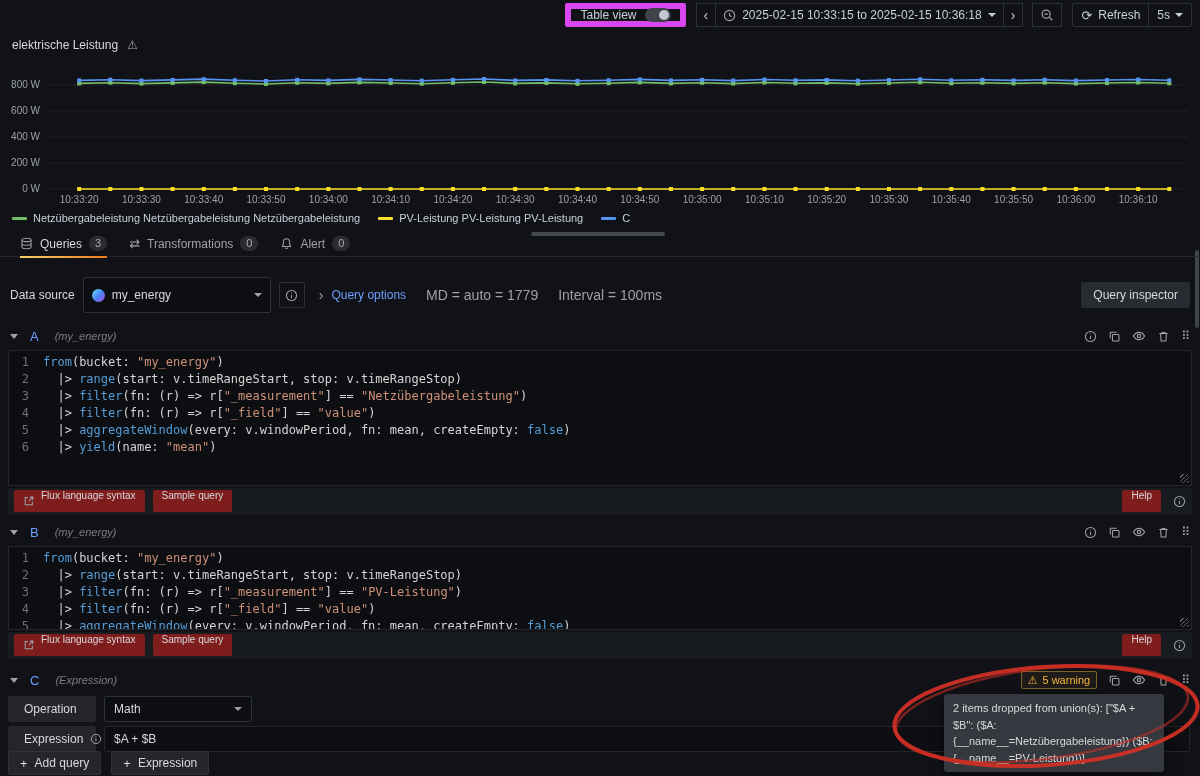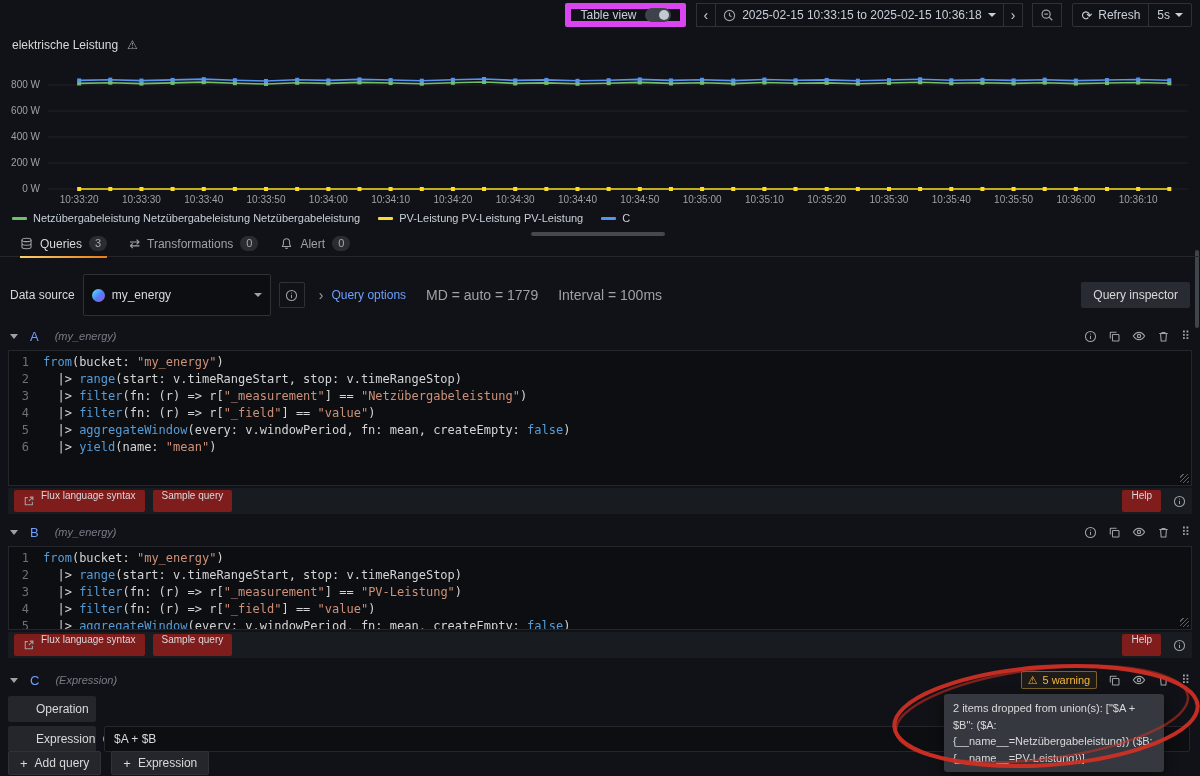--- a/index.html
+++ b/index.html
@@ -35,21 +35,21 @@
 
   
   .tabs{position:absolute;top:230px;left:0;right:0;height:27px;display:flex;align-items:flex-start;padding:0 20px;gap:22px;border-bottom:1px solid #24262b}
   .tab{display:flex;align-items:center;gap:7px;color:#9fa1a4;height:27px;position:relative;cursor:pointer}
   .tab.active{color:#d8d9da}
   .tab.active::after{content:"";position:absolute;left:0;right:0;bottom:-1px;height:2px;background:linear-gradient(90deg,#f8d06b,#eb7b18)}
   .badge{background:rgba(204,204,220,0.14);color:#a6a9ad;padding:0 6px;border-radius:8px;font-size:11px;height:15px;line-height:15px}
 
   
   .ds-row{position:absolute;top:280px;left:0;right:0;height:30px;display:flex;align-items:center;padding:0 10px;gap:8px}
-  .select{display:flex;align-items:center;gap:7px;height:42px;border:1px solid #2c3235;background:#0d0e12;border-radius:2px;padding:0 8px;min-width:188px;cursor:pointer}
+  .select{display:flex;align-items:center;gap:7px;height:36px;border:1px solid #2c3235;background:#0d0e12;border-radius:2px;padding:0 8px;min-width:188px;cursor:pointer}
   .select .caret{margin-left:auto;color:#9fa1a4}
   .influx{width:13px;height:13px;border-radius:50%;background:linear-gradient(135deg,#5ee4ff 0%,#4f7df5 55%,#b14fe0 100%);flex:none}
   .icon-btn{width:26px;height:26px;border:1px solid #2c3235;border-radius:2px;display:flex;align-items:center;justify-content:center;color:#9fa1a4;background:transparent;cursor:pointer}
   .qo-chev{color:#9fa1a4;font-size:14px;margin-left:6px;cursor:pointer}
   .link-blue{color:#6e9fff;cursor:pointer}
   .qo-sum{color:#9fa1a4;font-size:14px;margin-left:12px}
   .qi-btn{margin-left:auto;height:26px;background:#282b31;border:none;border-radius:2px;color:#d8d9da;padding:0 12px;font-size:12px;cursor:pointer;font-family:Liberation Sans, sans-serif}
 
   
   .query{position:absolute;left:0;right:0}
@@ -76,21 +76,21 @@
 
   .e-footer{position:absolute;left:8px;right:8px;height:26px;background:#181b1f;display:flex;align-items:center;gap:8px;padding:0 6px}
   #qa .e-footer{top:164px}
   #qb .e-footer{top:112px}
   .ef-btn{height:22px;background:#7f1d1d;border:none;border-radius:2px;color:#d8d9da;font-size:10px;padding:0 9px;display:flex;gap:6px;cursor:pointer;font-family:inherit}
   .ef-right{margin-left:auto;display:flex;align-items:center;gap:12px}
 
   .form-row{position:absolute;left:8px;display:flex;gap:8px;align-items:center}
   #op-row{top:28px}
   #ex-row{top:58px}
-  .f-label{height:26px;background:#24262c;color:#d8d9da;padding:0 28px;display:flex;align-items:center;gap:7px;border-radius:2px;font-size:12px}
+  .f-label{height:26px;background:#24262c;color:#d8d9da;padding:0 16px;display:flex;align-items:center;gap:7px;border-radius:2px;font-size:12px}
   #op-row .f-label{width:88px}
   #ex-row .f-label{width:88px}
   .dd{height:26px;border:1px solid #2c3235;background:#0d0e12;border-radius:2px;display:flex;align-items:center;padding:0 9px;width:148px;color:#d8d9da;cursor:pointer}
   .dd .caret{margin-left:auto;color:#9fa1a4}
   .expr-input{height:26px;background:#0d0e12;border:1px solid #24262b;border-radius:2px;color:#d8d9da;font-size:12px;padding:0 9px;width:1086px;font-family:inherit}
 
   .tooltip{position:absolute;top:694px;left:944px;width:220px;background:#35383f;border-radius:3px;padding:6px 9px;font-size:11px;line-height:1.5;color:#d8d9da;box-shadow:0 4px 14px rgba(0,0,0,0.55);z-index:20}
 
   .bottom{position:absolute;top:751px;left:8px;display:flex;gap:10px}
   .sec-btn{height:24px;background:#24262c;border:1px solid #2f3237;border-radius:2px;color:#d8d9da;font-size:12px;padding:0 11px;display:flex;align-items:center;gap:7px;cursor:pointer;font-family:inherit}
@@ -516,20 +516,24 @@
         <span class="qicon">
             <svg width="13" height="13" viewBox="0 0 16 16" fill="none" stroke="currentColor" stroke-width="1.3">
               <path d="M2.8 4.4h10.4M6.2 4.4V3h3.6v1.4M4.4 4.4l.7 9.2h5.8l.7-9.2"></path>
             </svg>
           </span>
         <span class="grip">⠿</span>
       </div>
     </div>
     <div class="form-row" id="op-row">
       <span class="f-label">Operation</span>
+      <div class="dd">
+        <span>Math</span>
+        <span class="caret"></span>
+      </div>
     </div>
     <div class="form-row" id="ex-row">
       <span class="f-label">
         <span>Expression</span>
         <span class="qicon">
             <svg width="12" height="12" viewBox="0 0 16 16" fill="none" stroke="currentColor" stroke-width="1.3">
               <circle cx="8" cy="8" r="6.2"></circle>
               <path d="M8 7.2v4"></path>
               <circle cx="8" cy="4.9" r="0.7" fill="currentColor" stroke="none"></circle>
             </svg>

